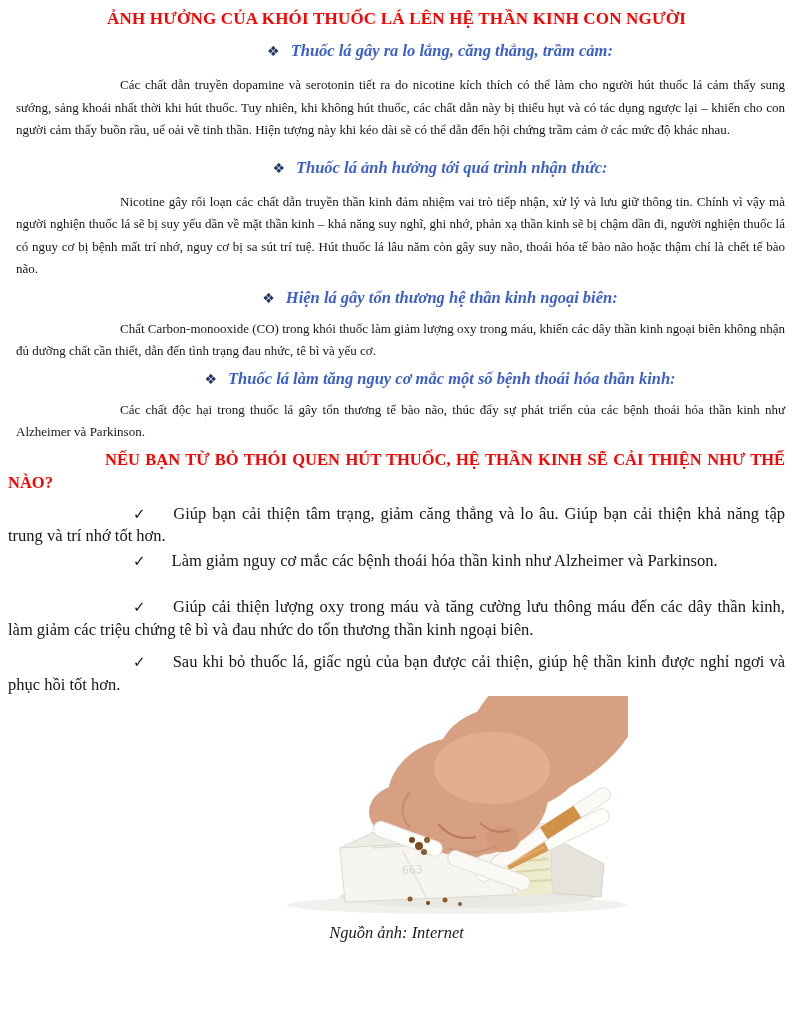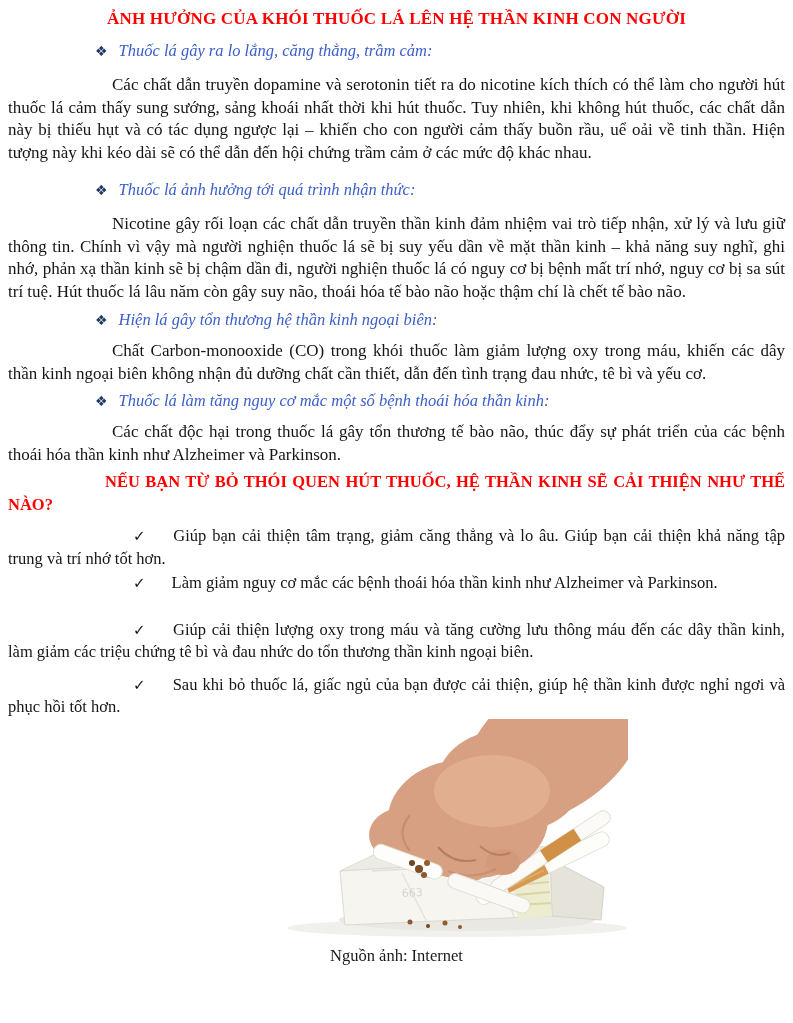--- a/index.html
+++ b/index.html
@@ -29,33 +29,34 @@
     text-align: center;
     color: #fe0000;
     letter-spacing: 0.2px;
   }
   .diamond-heading {
     margin: 10px 0 0 0;
     font-size: 16.5px;
     line-height: 22px;
     text-indent: 87px;
     color: #3a5ecb;
-    font-weight: normal;
+    font-weight: bold;
     font-style: italic;
+    text-align: center;
   }
   .diamond-heading .diamond {
     color: #1f3864;
     font-style: normal;
     font-family: "DejaVu Sans", sans-serif;
     font-size: 14px;
     margin-right: 11px;
   }
   p.body-para {
-    margin: 12px 0 0 0;
-    font-size: 17px;
+    margin: 12px 0 0 8px;
+    font-size: 13px;
     line-height: 22.5px;
     text-align: justify;
     text-indent: 104px;
   }
   p.body-para.tight { margin-top: 9px; }
   .red-question {
     margin: 4px 0 0 0;
     font-size: 16.5px;
     line-height: 23px;
     font-weight: bold;
@@ -80,20 +81,21 @@
   }
   .figure {
     width: 376px;
     margin: 0 0 0 244px;
   }
   .figure svg { display: block; }
   .figure-caption {
     margin: 4px 0 0 0;
     font-size: 16.5px;
     line-height: 22px;
+    font-style: italic;
     text-align: center;
     color: #1a1a1a;
   }
   
   .sec2-heading { margin-top: 15px; }
   .sec3-heading { margin-top: 6px; }
   .sec4-heading { margin-top: 5px; }
 </style>
 </head>
 <body>

